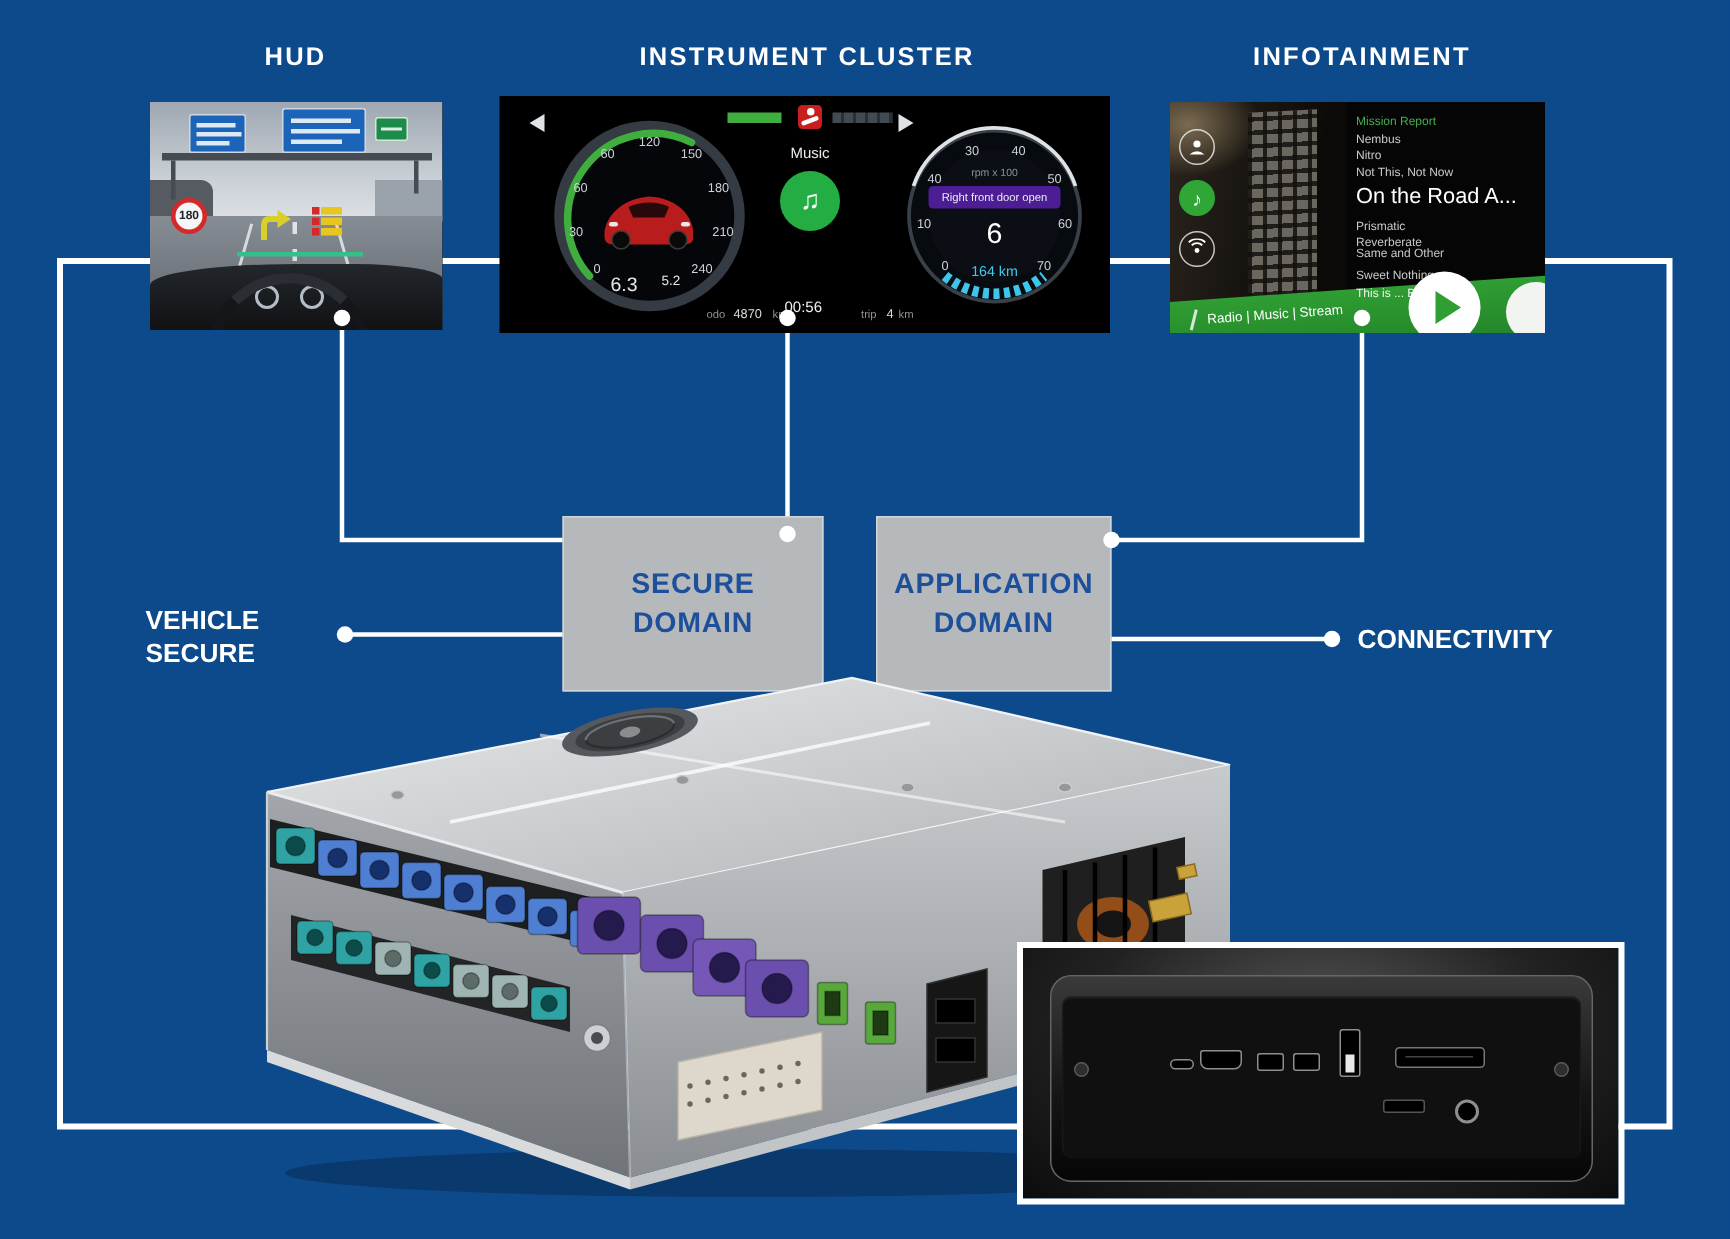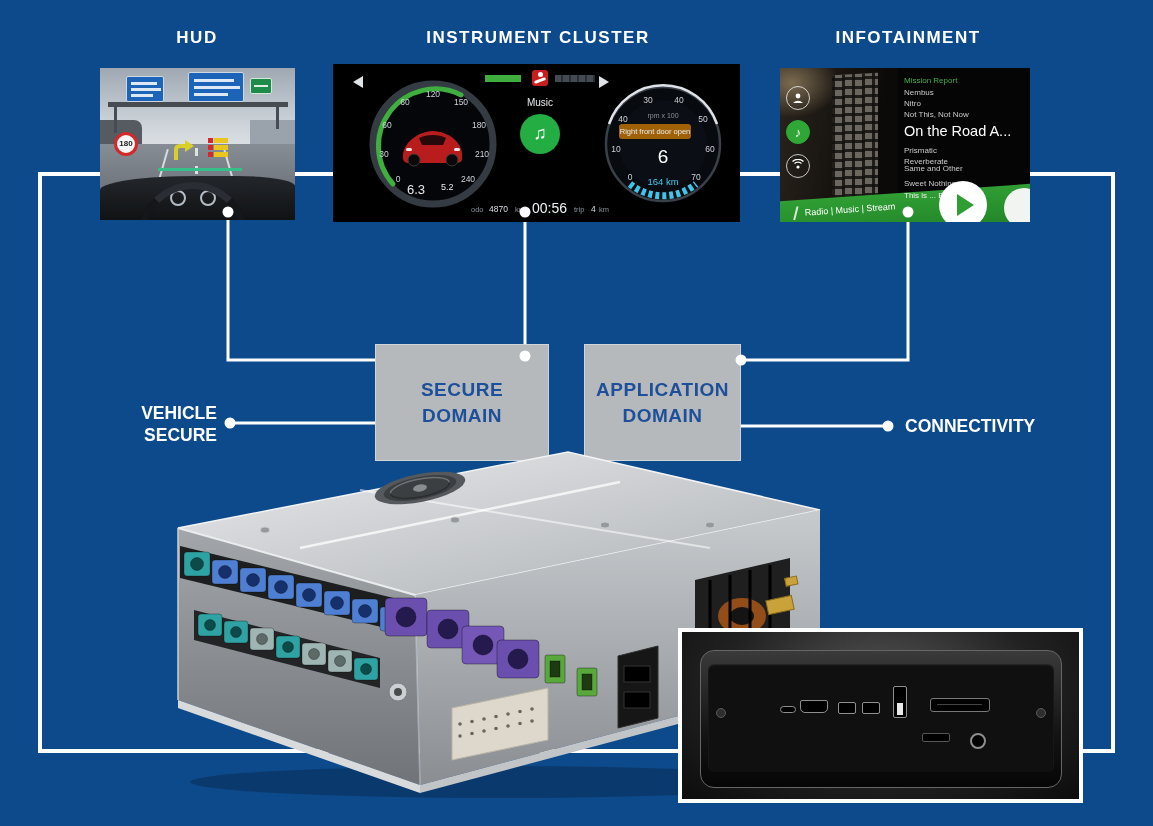--- a/index.html
+++ b/index.html
@@ -5,21 +5,21 @@
   *{margin:0;padding:0;box-sizing:border-box}
   body{background:#0d4a8c;font-family:"Liberation Sans",sans-serif}
   #canvas{position:relative;width:1153px;height:826px;background:#0d4a8c;overflow:hidden}
   .abs{position:absolute}
   .title{position:absolute;top:28px;color:#fff;font-weight:bold;font-size:17px;letter-spacing:1.5px;text-align:center;z-index:3}
   #frame{position:absolute;left:38px;top:172px;width:1077px;height:581px;border:4px solid #fff;z-index:1}
   .screen{position:absolute;overflow:hidden;z-index:3;background:#000}
   .domain-box{position:absolute;top:344px;height:117px;background:#b6b9bb;border:1px solid #d2d5d7;z-index:4;
     display:flex;flex-direction:column;align-items:center;justify-content:center;
     color:#1d4f9a;font-weight:bold;font-size:19px;letter-spacing:.5px;line-height:1.35;text-align:center}
-  .side-label{position:absolute;color:#fff;font-weight:bold;font-size:17.5px;line-height:1.25;text-align:right;z-index:3}
+  .side-label{position:absolute;color:#fff;font-weight:bold;font-size:17.5px;line-height:1.25;text-align:left;z-index:3}
   
   .tick{position:absolute;width:24px;margin-left:-12px;margin-top:-5px;text-align:center;font-size:8.5px;color:#cdd2d8}
   .clu{position:absolute;white-space:nowrap;color:#d6dade}
   .turn-left{position:absolute;width:0;height:0;border-top:6px solid transparent;border-bottom:6px solid transparent;border-right:10px solid #dfe3e6}
   .turn-right{position:absolute;width:0;height:0;border-top:6px solid transparent;border-bottom:6px solid transparent;border-left:10px solid #dfe3e6}
   
   .info-line{position:absolute;left:6px;font-size:8px;color:#c9c9c9;white-space:nowrap}
   .icon-circle{position:absolute;left:6px;width:24px;height:24px;border-radius:50%;border:1.5px solid rgba(255,255,255,.75);
     display:flex;align-items:center;justify-content:center;z-index:3}
   
@@ -126,40 +126,40 @@
     <span class="tick" style="left:297px;top:113px">0</span>
     <span class="tick" style="left:283px;top:85px">10</span>
     <span class="tick" style="left:290px;top:55px">40</span>
     <span class="tick" style="left:315px;top:36px">30</span>
     <span class="tick" style="left:346px;top:36px">40</span>
     <span class="tick" style="left:370px;top:55px">50</span>
     <span class="tick" style="left:377px;top:85px">60</span>
     <span class="tick" style="left:363px;top:113px">70</span>
 
     <span class="clu" style="left:300px;top:48px;width:60px;text-align:center;font-size:7px;color:#8a9098">rpm x 100</span>
-    <div class="abs" style="left:286px;top:60px;width:72px;height:15px;background:#a16207;border-radius:3px;color:#e8ecf0;font-size:7.5px;line-height:15px;text-align:center;white-space:nowrap">Right front door open</div>
+    <div class="abs" style="left:286px;top:60px;width:88px;height:15px;background:#4c1d95;border-radius:3px;color:#e8ecf0;font-size:7.5px;line-height:15px;text-align:center;white-space:nowrap">Right front door open</div>
     <span class="clu" style="left:318px;top:82px;width:24px;text-align:center;font-size:19px;color:#fff">6</span>
     <span class="clu" style="left:305px;top:112px;width:50px;text-align:center;font-size:9.5px;color:#45c8ea">164 km</span>
 
     <span class="clu" style="left:74px;top:118px;font-size:13px;color:#e8e8e8">6.3</span>
     <span class="clu" style="left:108px;top:118px;font-size:9px;color:#e8e8e8">5.2</span>
 
     <div class="abs" style="left:152px;top:11px;width:36px;height:7px;background:#3fae3f"></div>
     <div class="abs" style="left:222px;top:11px;width:40px;height:7px;background:repeating-linear-gradient(90deg,#434a52 0 6px,#2a2f35 6px 8px)"></div>
     <div class="abs" style="left:199px;top:6px;width:16px;height:16px;background:#c81e1e;border-radius:3px">
       <div class="abs" style="left:5.5px;top:2px;width:5px;height:5px;border-radius:50%;background:#fff"></div>
       <div class="abs" style="left:2px;top:9px;width:12px;height:3px;background:#fff;border-radius:2px;transform:rotate(-20deg)"></div>
     </div>
     <span class="clu" style="left:182px;top:33px;width:50px;text-align:center;font-size:10px;color:#e6e9ec">Music</span>
     <div class="abs" style="left:187px;top:50px;width:40px;height:40px;border-radius:50%;background:#23ad43;color:#fff;font-size:18px;text-align:center;line-height:38px">♫</div>
 
     <span class="clu" style="left:138px;top:141px;font-size:7.5px;color:#8a9098">odo</span>
     <span class="clu" style="left:156px;top:140px;font-size:8.5px;color:#d8dce0">4870</span>
     <span class="clu" style="left:182px;top:141px;font-size:7.5px;color:#8a9098">km</span>
-    <span class="clu" style="left:190px;top:136px;width:44px;text-align:right;font-size:14px;color:#eef2f5">00:56</span>
+    <span class="clu" style="left:190px;top:136px;width:44px;text-align:left;font-size:10px;color:#eef2f5">00:56</span>
     <span class="clu" style="left:241px;top:141px;font-size:7.5px;color:#8a9098">trip</span>
     <span class="clu" style="left:258px;top:140px;font-size:8.5px;color:#d8dce0">4</span>
     <span class="clu" style="left:266px;top:141px;font-size:7.5px;color:#8a9098">km</span>
 
     <div class="turn-left" style="left:20px;top:12px"></div>
     <div class="turn-right" style="left:266px;top:12px"></div>
   </div>
 
   <div class="screen" id="screen-info" style="left:780px;top:68px;width:250px;height:154px">
     <div class="abs" style="left:0;top:0;width:118px;height:154px;background:linear-gradient(100deg,#2a241d,#0c0a08 75%);z-index:1">

